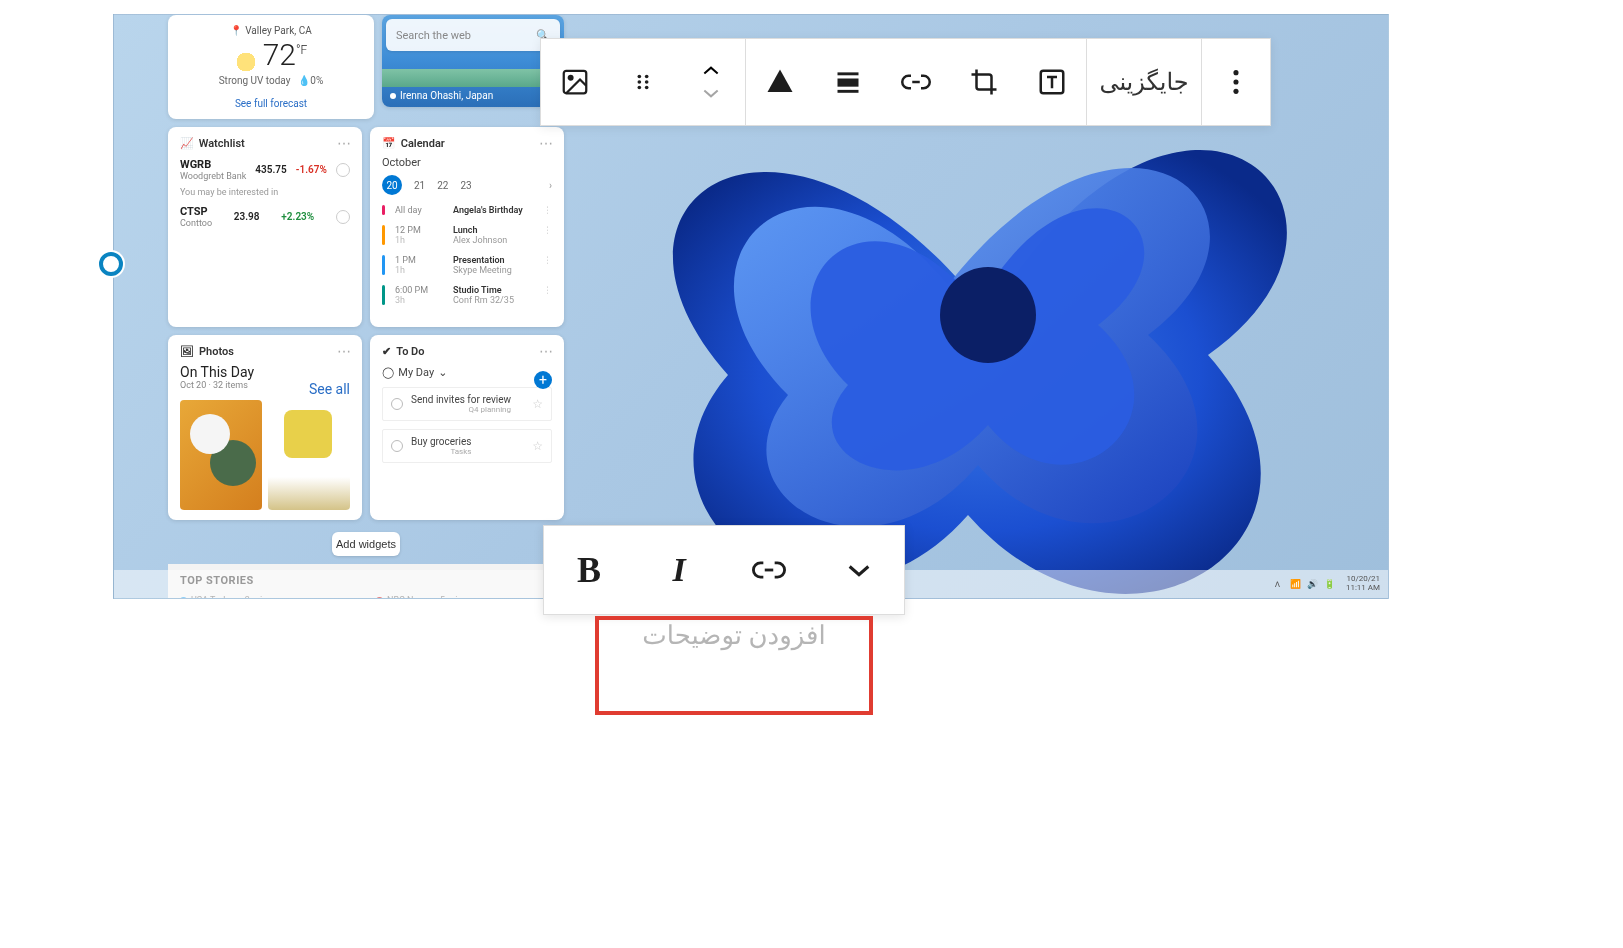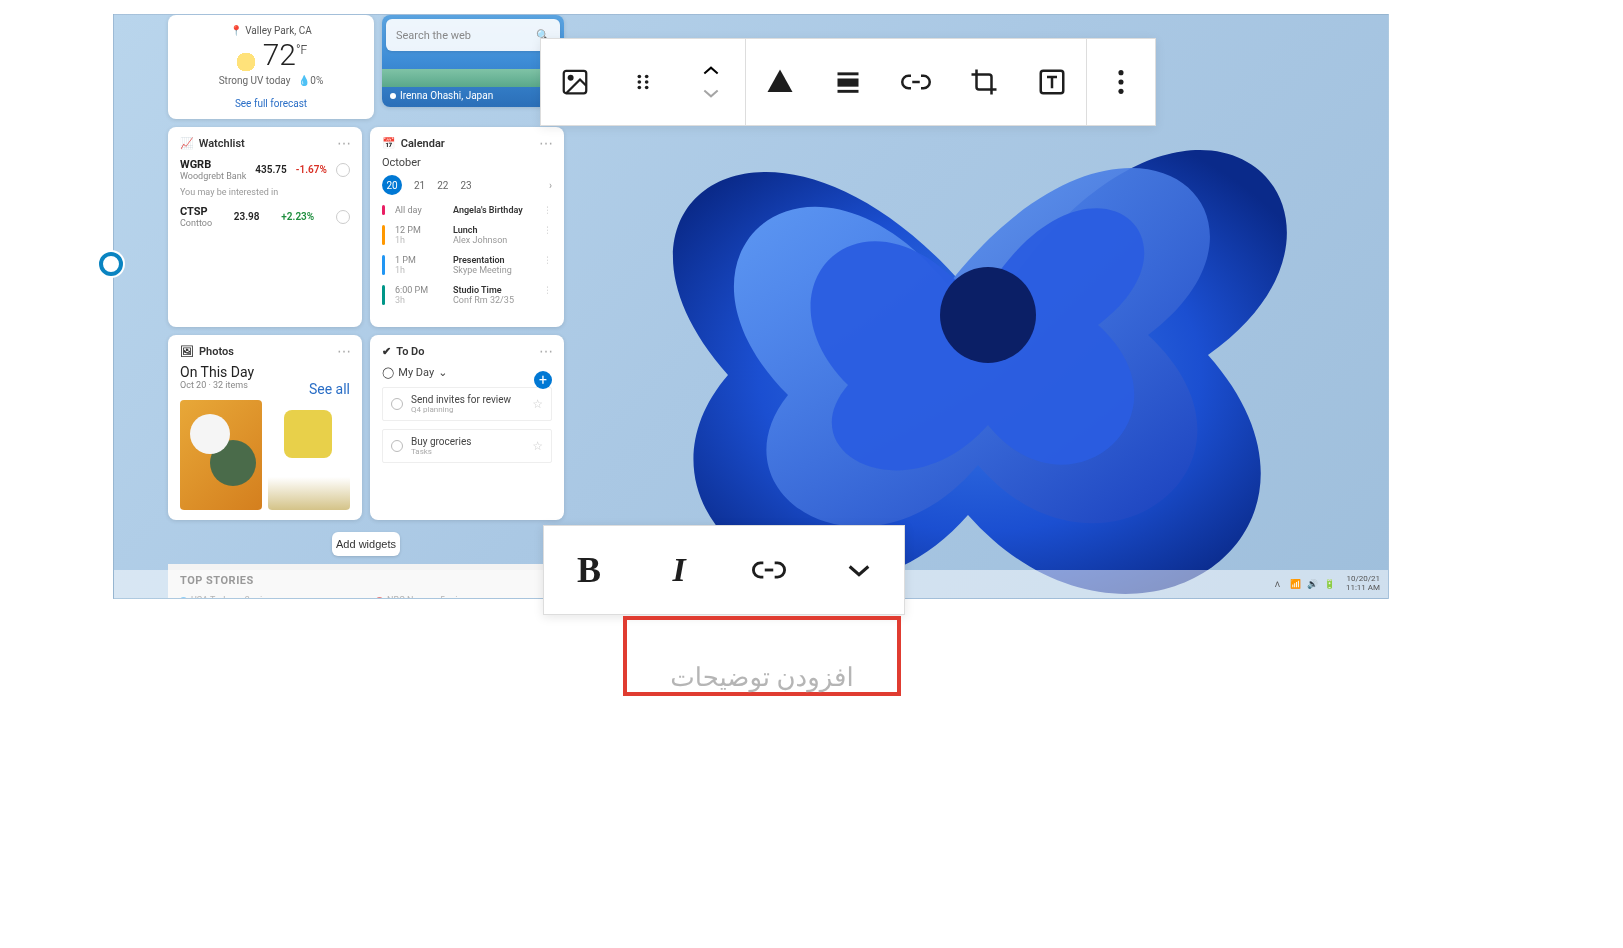--- a/index.html
+++ b/index.html
@@ -141,21 +141,21 @@
   .ph-img { width:82px;height:110px;border-radius:4px;}
   .ph1{background:linear-gradient(135deg,#e8a838,#d47f1e);position:relative;}
   .ph1::after{content:"";position:absolute;left:10px;top:14px;width:40px;height:40px;background:#f5f5f5;border-radius:50%;}
   .ph1::before{content:"";position:absolute;left:30px;top:40px;width:46px;height:46px;background:#4a6b4a;border-radius:50%;}
   .ph2{background:linear-gradient(#fff 70%,#d4c388);position:relative;}
   .ph2::after{content:"";position:absolute;left:16px;top:10px;width:48px;height:48px;background:#e8d04a;border-radius:8px;}
 
   .todo { min-height:120px;}
   .todo-hd { display:flex;align-items:center;gap:4px;margin-top:8px;font-size:11px;}
   .todo-add { position:absolute;right:12px;top:36px;width:18px;height:18px;background:#0078d4;border-radius:50%;color:#fff;display:flex;align-items:center;justify-content:center;font-size:14px;}
-  .todo-item { display:flex;align-items:center;gap:8px;margin-top:8px;border:1px solid #eee;border-radius:2px;padding:6px 8px;font-size:10px;}
+  .todo-item { display:flex;align-items:center;gap:8px;margin-top:8px;border:1px solid #eee;border-radius:2px;padding:6px 8px;font-size:10px;text-align:right;}
   .todo-circ{width:12px;height:12px;border:1.5px solid #bbb;border-radius:50%;}
   .todo-star{margin-left:auto;color:#ccc;font-size:12px;}
 
   .addw { background:#fff;border:none;border-radius:6px;padding:6px 4px;font-size:11px;color:#333;box-shadow:0 1px 3px rgba(0,0,0,0.15);margin:4px auto 0;display:block;}
 
   .top-stories { background:#f3f3f3;padding:10px 12px;font-size:11px;}
   .ts-title { font-weight:700;font-size:11px;color:#333;margin-bottom:8px;letter-spacing:0.5px;}
   .ts-cols { display:flex;gap:20px;}
   .ts-col { flex:1;}
   .ts-src { font-size:9px;color:#666;display:flex;align-items:center;gap:4px;margin-bottom:3px;}
@@ -201,24 +201,23 @@
     position:absolute;left:543px;top:525px;width:362px;height:90px;
     background:#fff;border:1px solid #ddd;box-shadow:0 2px 10px rgba(0,0,0,0.1);
     display:flex;align-items:center;justify-content:space-around;
   }
   .cap-btn { width:70px;height:100%;display:flex;align-items:center;justify-content:center;cursor:pointer;color:#1e1e1e;}
   .bold-b{font-size:36px;font-weight:900;font-family:Georgia,serif;}
   .italic-i{font-size:34px;font-style:italic;font-family:Georgia,serif;font-weight:600;}
 
   
   .caption-box {
-    position:absolute;left:595px;top:616px;width:278px;height:80px;
-    border:4px solid #e03c31;display:flex;align-items:flex-end;justify-content:center;
+    position:absolute;left:595px;top:616px;width:278px;height:99px;
+    border:4px solid #e03c31;display:flex;align-items:flex-start;justify-content:center;
     direction:rtl;
-    margin-left:28px;
   }
   .caption-box span{font-size:26px;color:#b5b5b5;}
 
   svg{display:block;}
 </style>
 </head>
 <body>
 
 <div class="canvas">
 
@@ -463,20 +462,23 @@
         </svg>
     </div>
     <div class="tb-btn">
       <svg width="30" height="30" viewBox="0 0 24 24" fill="none" stroke="currentColor" stroke-width="2">
           <rect x="3" y="3" width="18" height="18" rx="2"></rect>
           <path d="M8 8h8M12 8v9"></path>
         </svg>
     </div>
   </div>
   <div class="seg">
+    <div class="tb-replace">جایگزینی</div>
+  </div>
+  <div class="seg">
     <div class="tb-btn">
       <svg width="8" height="28" viewBox="0 0 6 24" fill="currentColor">
           <circle cx="3" cy="4" r="2.2"></circle>
           <circle cx="3" cy="12" r="2.2"></circle>
           <circle cx="3" cy="20" r="2.2"></circle>
         </svg>
     </div>
   </div>
 </div>
 

